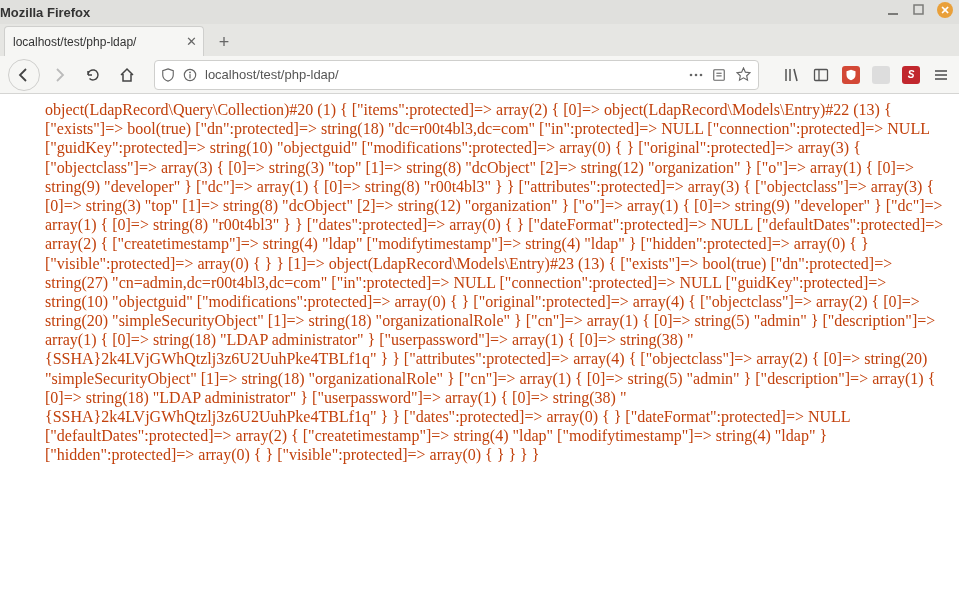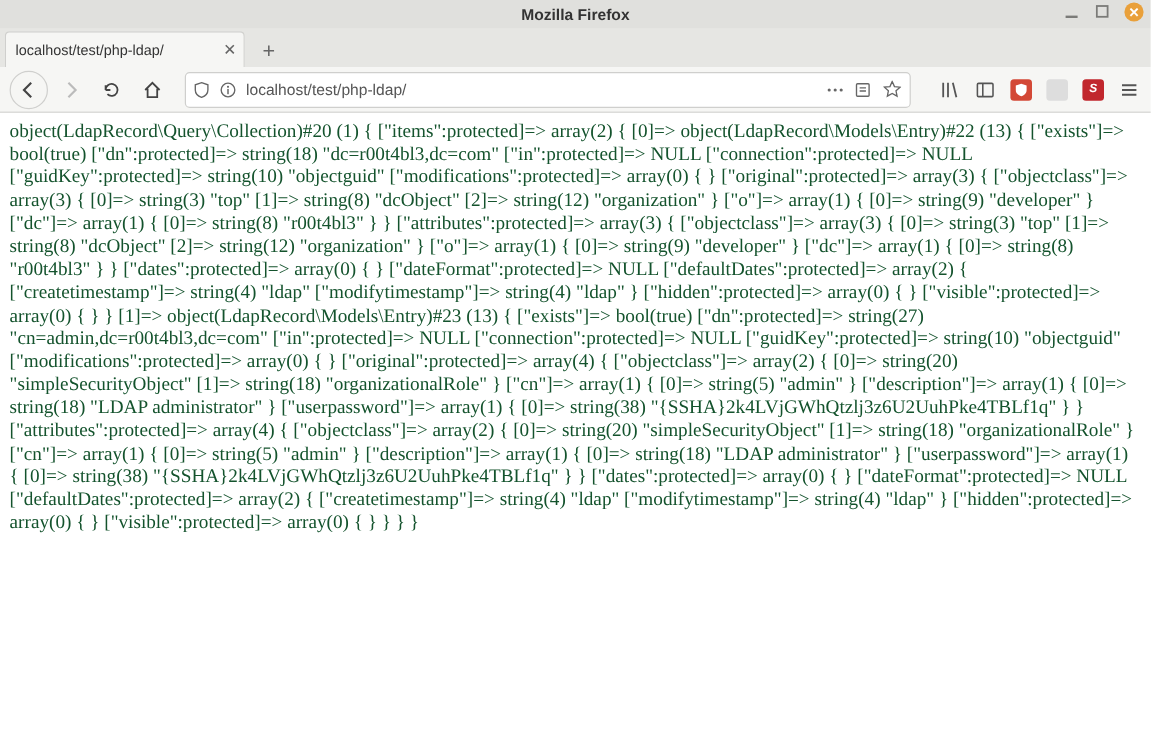--- a/index.html
+++ b/index.html
@@ -8,21 +8,21 @@
       background: #fff;
       width: 959px;
       height: 611px;
       overflow: hidden;
     }
     .titlebar {
       height: 24px;
       background: #e0e0dd;
       display: flex;
       align-items: center;
-      justify-content: center;
+      justify-content: flex-start;
       position: relative;
       font-size: 13px;
       font-weight: bold;
       color: #333;
     }
     .window-controls {
       position: absolute;
       right: 6px;
       top: 2px;
       display: flex;
@@ -139,22 +139,23 @@
     }
     .ublock { width: 18px; height: 18px; background: #d34836; border-radius: 3px; display: flex; align-items: center; justify-content: center; }
     .ublock svg { fill: #fff; }
     .gray-box { width: 18px; height: 18px; background: #ddd; border-radius: 3px; }
     .red-box { width: 18px; height: 18px; background: #c1272d; border-radius: 3px; display:flex;align-items:center;justify-content:center;color:#fff;font-size:10px;font-weight:bold;font-style:italic;}
     .content {
       padding: 6px 8px;
       font-family: "Times New Roman", serif;
       font-size: 16px;
       line-height: 1.2;
-      color: #14532d;
+      color: #c2410c;
       word-wrap: break-word;
+      margin-left: 37px;
     }
     svg { display: block; }
   </style>
 </head>
 <body>
 
 <div class="titlebar">
   <span>Mozilla Firefox</span>
   <div class="window-controls">
     <div class="win-btn">

